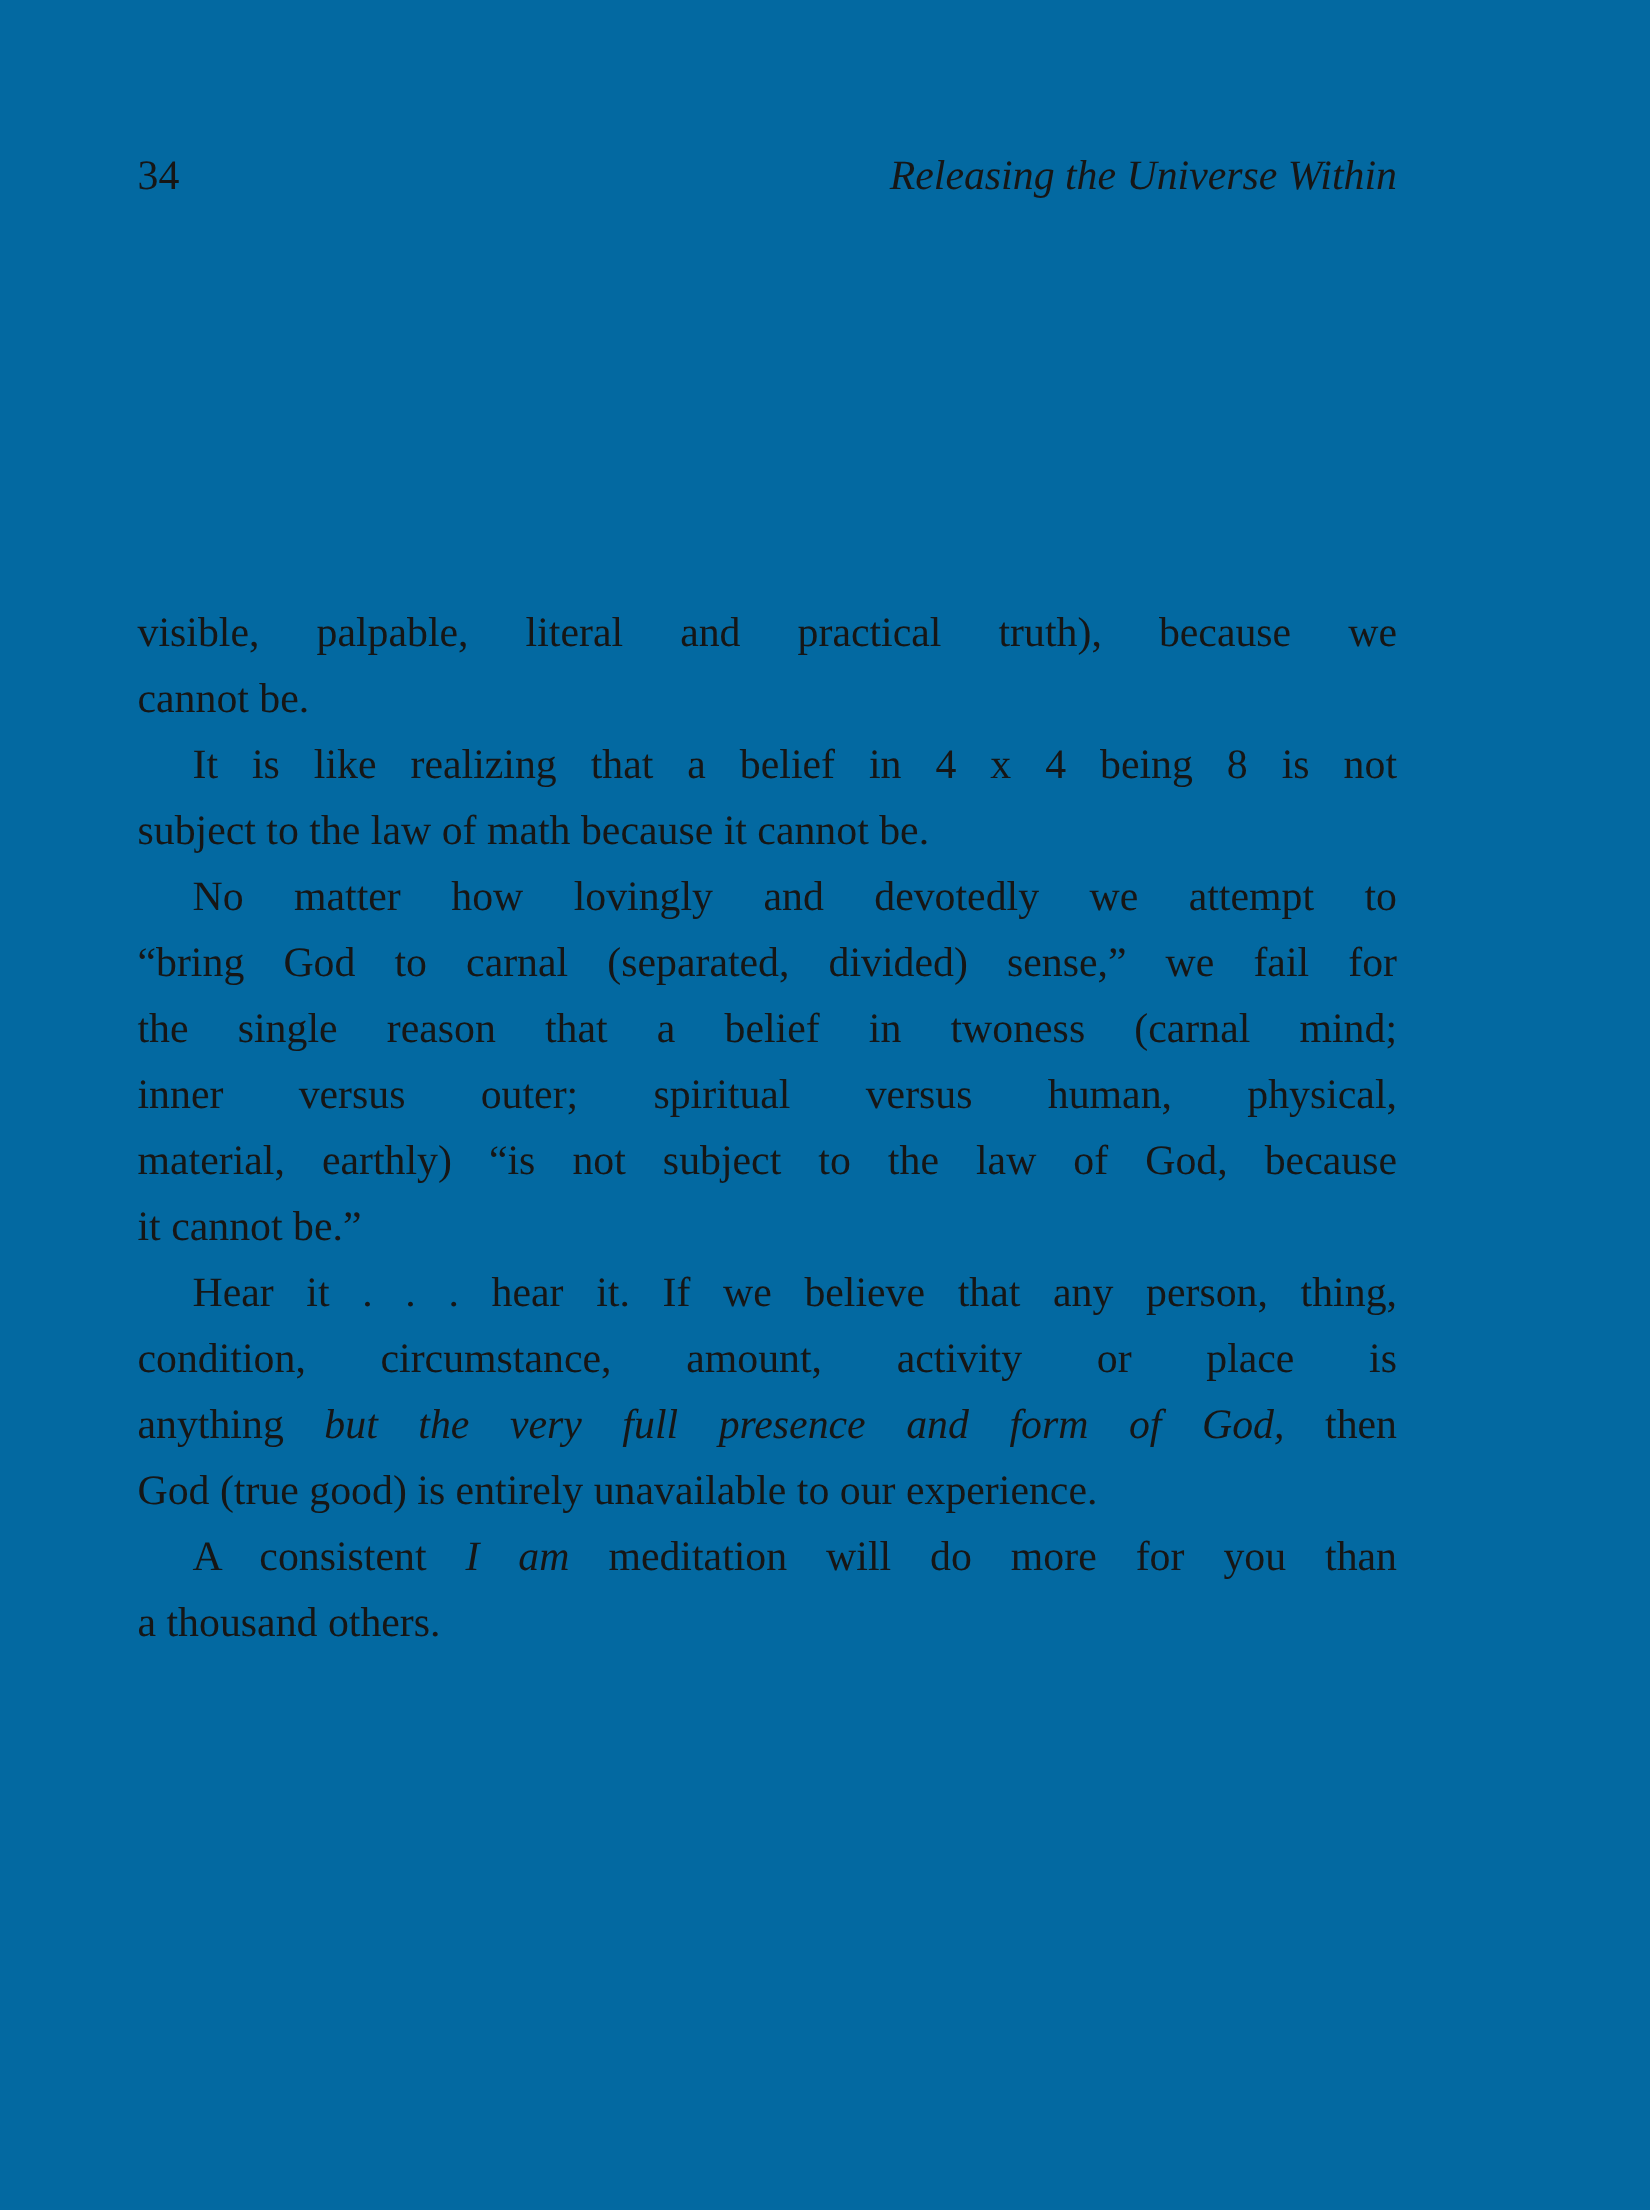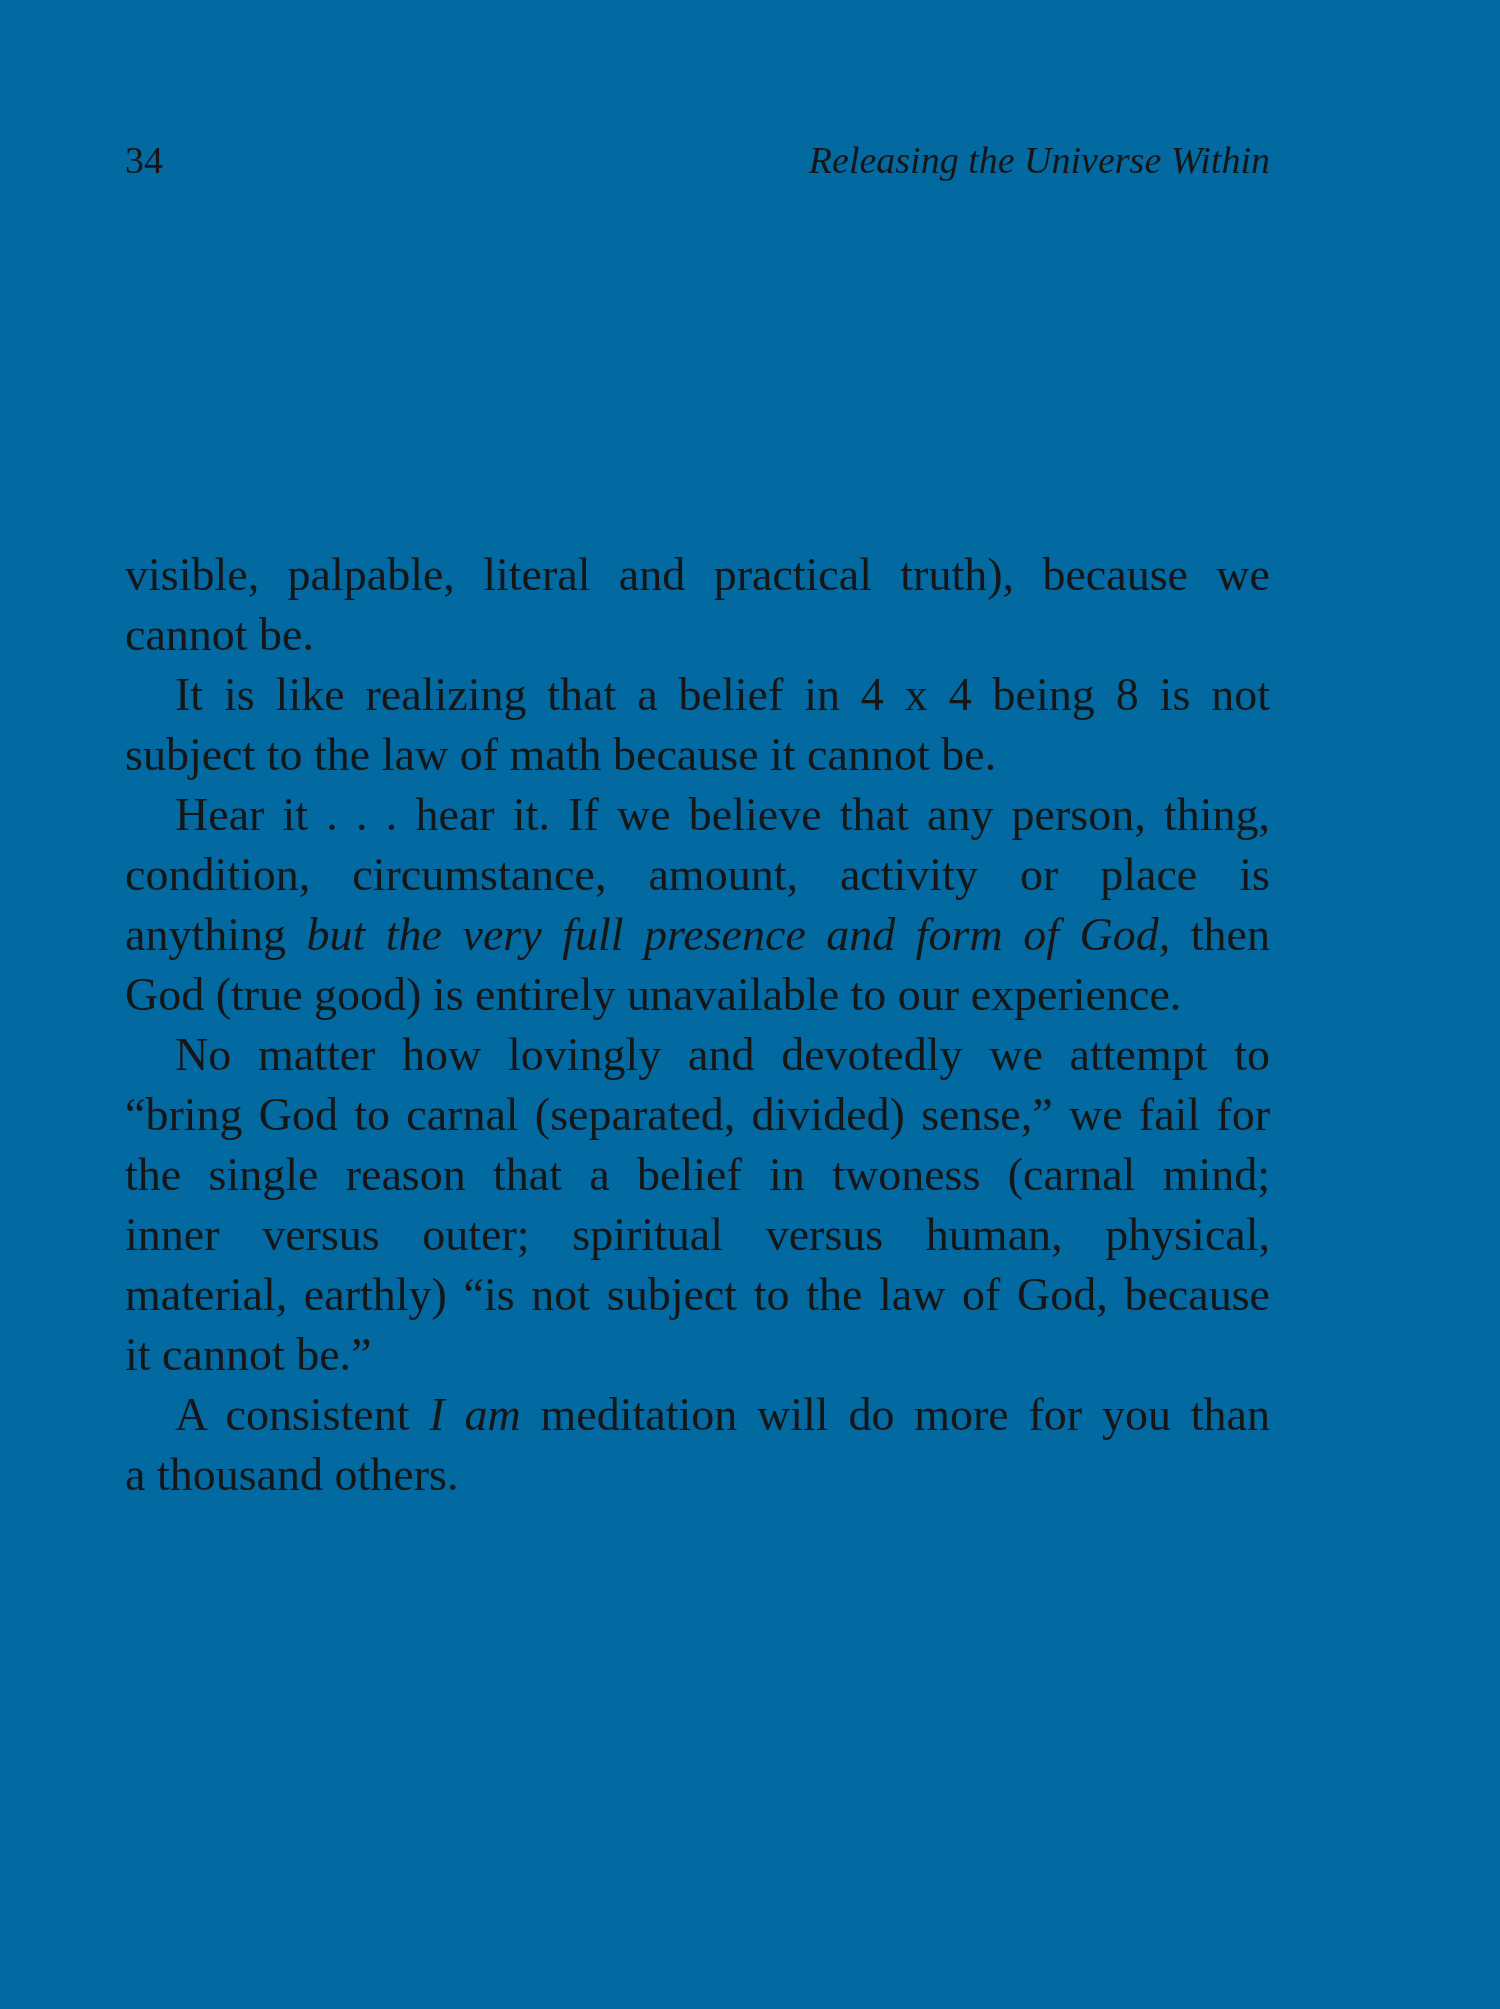--- a/index.html
+++ b/index.html
@@ -29,21 +29,21 @@
   }
   .running-title {
     text-align: right;
     font-style: italic;
     padding-left: 40px; 
   }
   .body-text {
     position: absolute;
     top: 545px; left: 125px;
     width: 1145px;
-    font-size: 46px;
+    font-size: 38px;
     line-height: 60px;
   }
   .paragraph { margin: 0; }
   .paragraph.indent .line:first-child { text-indent: 50px; }
   .line { white-space: normal; }
   .line.j {
     text-align: justify;
     text-align-last: justify;
     text-justify: inter-word;
   }
@@ -63,32 +63,32 @@
   <div class="body-text" id="body-text">
       <div class="paragraph">
         <div class="line j"><span>visible, palpable, literal and practical truth), because we</span></div>
         <div class="line l"><span>cannot be.</span></div>
       </div>
       <div class="paragraph indent">
         <div class="line j"><span>It is like realizing that a belief in 4 x 4 being 8 is not</span></div>
         <div class="line l"><span>subject to the law of math because it cannot be.</span></div>
       </div>
       <div class="paragraph indent">
-        <div class="line j"><span>Hear it . . . hear it. If we believe that any person, thing,</span></div>
-        <div class="line j"><span>condition, circumstance, amount, activity or place is</span></div>
-        <div class="line j"><span>anything </span><i>but the very full presence and form of God,</i><span> then</span></div>
-        <div class="line l"><span>God (true good) is entirely unavailable to our experience.</span></div>
-      </div>
-      <div class="paragraph indent">
         <div class="line j"><span>No matter how lovingly and devotedly we attempt to</span></div>
         <div class="line j"><span>“bring God to carnal (separated, divided) sense,” we fail for</span></div>
         <div class="line j"><span>the single reason that a belief in twoness (carnal mind;</span></div>
         <div class="line j"><span>inner versus outer; spiritual versus human, physical,</span></div>
         <div class="line j"><span>material, earthly) “is not subject to the law of God, because</span></div>
         <div class="line l"><span>it cannot be.”</span></div>
+      </div>
+      <div class="paragraph indent">
+        <div class="line j"><span>Hear it . . . hear it. If we believe that any person, thing,</span></div>
+        <div class="line j"><span>condition, circumstance, amount, activity or place is</span></div>
+        <div class="line j"><span>anything </span><i>but the very full presence and form of God,</i><span> then</span></div>
+        <div class="line l"><span>God (true good) is entirely unavailable to our experience.</span></div>
       </div>
       <div class="paragraph indent">
         <div class="line j"><span>A consistent </span><i>I am</i><span> meditation will do more for you than</span></div>
         <div class="line l"><span>a thousand others.</span></div>
       </div>
     </div>
 
 </div>
 
 </body></html>

